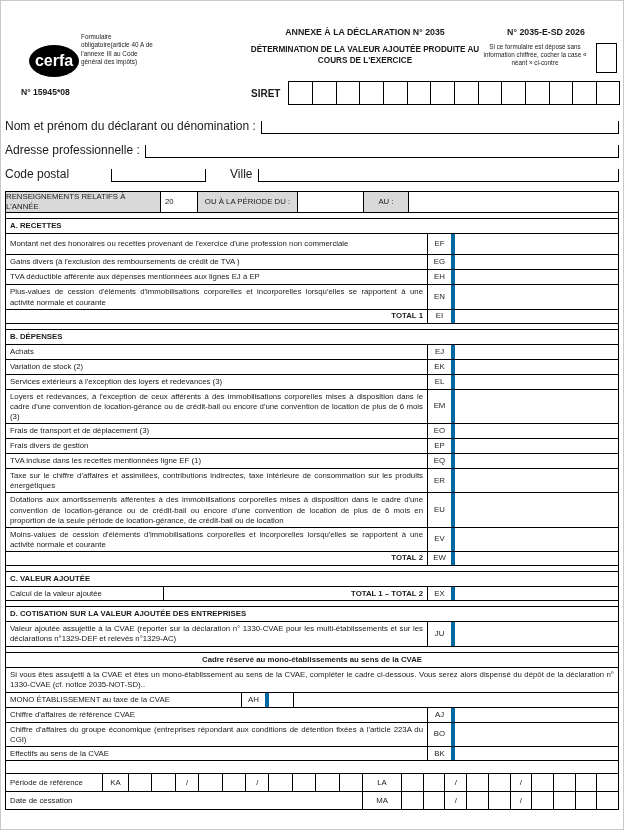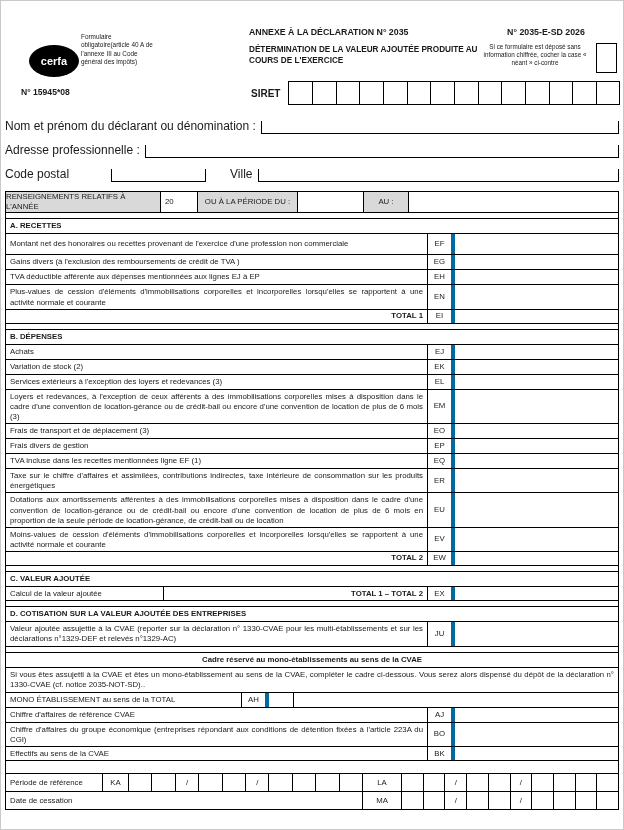--- a/index.html
+++ b/index.html
@@ -12,26 +12,26 @@
     overflow: hidden;
     position: relative;
   }
   .page { position: relative; width: 614px; margin: 0 auto; padding-top: 20px; }
 
   
   .hdr { position: relative; height: 92px; }
   .cerfa-oval {
     position: absolute; left: 24px; top: 24px;
     width: 50px; height: 32px; background: #000; border-radius: 50%;
-    color: #fff; font-weight: 700; font-size: 11px;
+    color: #fff; font-weight: 700; font-size: 16px;
     display: flex; align-items: center; justify-content: center;
   }
   .oblig { position: absolute; left: 76px; top: 12px; width: 78px; font-size: 6.4px; line-height: 1.3; }
   .cerfa-num { position: absolute; left: 16px; top: 66px; font-size: 8.6px; font-weight: 700; }
-  .titles { position: absolute; left: 244px; top: 6px; width: 256px; }
+  .titles { position: absolute; left: 232px; top: 6px; width: 256px; text-align: center; }
   .title1 { font-size: 8.8px; font-weight: 700; }
   .title2 { font-size: 8.2px; font-weight: 700; margin-top: 7px; line-height: 1.35; }
   .refblock { position: absolute; right: 0; top: 6px; width: 146px; text-align: center; }
   .refnum { font-size: 8.8px; font-weight: 700; }
   .neant-wrap { position: absolute; right: 0; top: 22px; width: 140px; display: flex; }
   .neant-note { width: 112px; font-size: 6.3px; line-height: 1.25; text-align: center; }
   .neant-box { width: 21px; height: 30px; border: 1px solid #000; margin-left: 5px; background:#fff; }
   .siret-row { position: absolute; left: 246px; top: 60px; display: flex; align-items: center; }
   .siret-label { font-size: 10px; font-weight: 700; margin-right: 8px; }
   .siret-boxes { display: flex; border: 1px solid #000; height: 24px; width: 332px; }
@@ -270,21 +270,21 @@
       <div class="code">JU</div>
       <div class="val"></div>
     </div>
     <div class="gap"></div>
 
     <div class="frow shead center">Cadre réservé au mono-établissements au sens de la CVAE</div>
     <div class="frow">
       <div class="note-cell">Si vous êtes assujetti à la CVAE et êtes un mono-établissement au sens de la CVAE, compléter le cadre ci-dessous. Vous serez alors dispensé du dépôt de la déclaration n° 1330-CVAE (cf. notice 2035-NOT-SD)..</div>
     </div>
     <div class="frow">
-      <div class="mono-label">MONO ÉTABLISSEMENT au sens de la TOTAL</div>
+      <div class="mono-label">MONO ÉTABLISSEMENT au taxe de la CVAE</div>
       <div class="code">AH</div>
       <div class="mono-chk"></div>
       <div class="mono-fill"></div>
     </div>
     <div class="frow">
       <div class="lab">Chiffre d'affaires de référence CVAE</div>
       <div class="code">AJ</div>
       <div class="val"></div>
     </div>
     <div class="frow">

